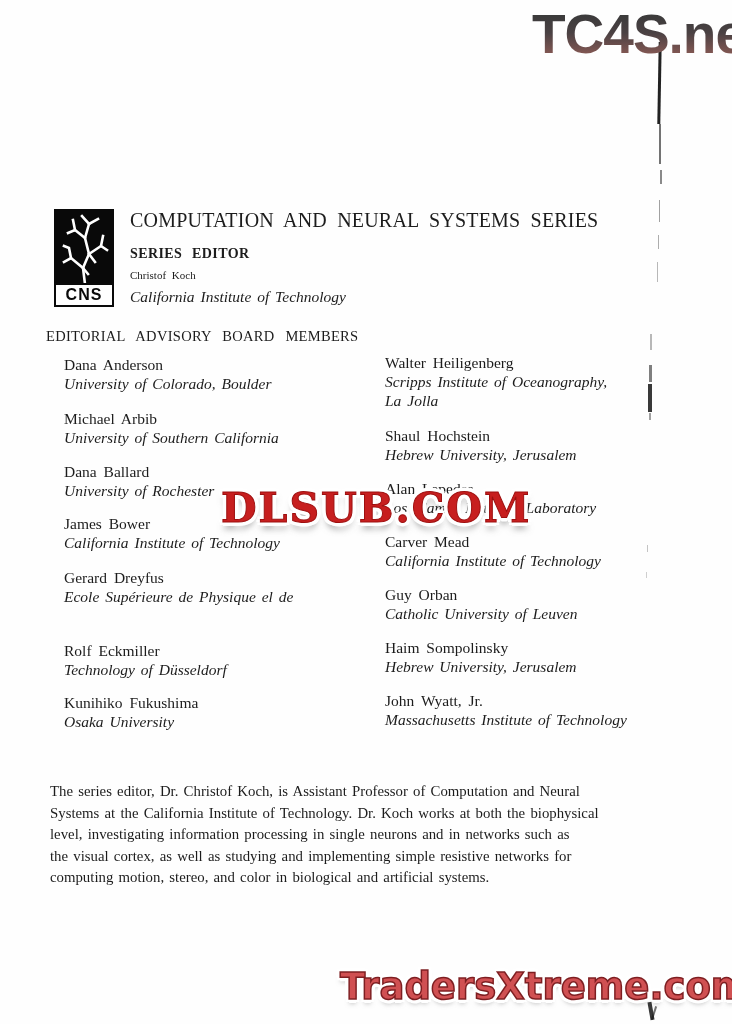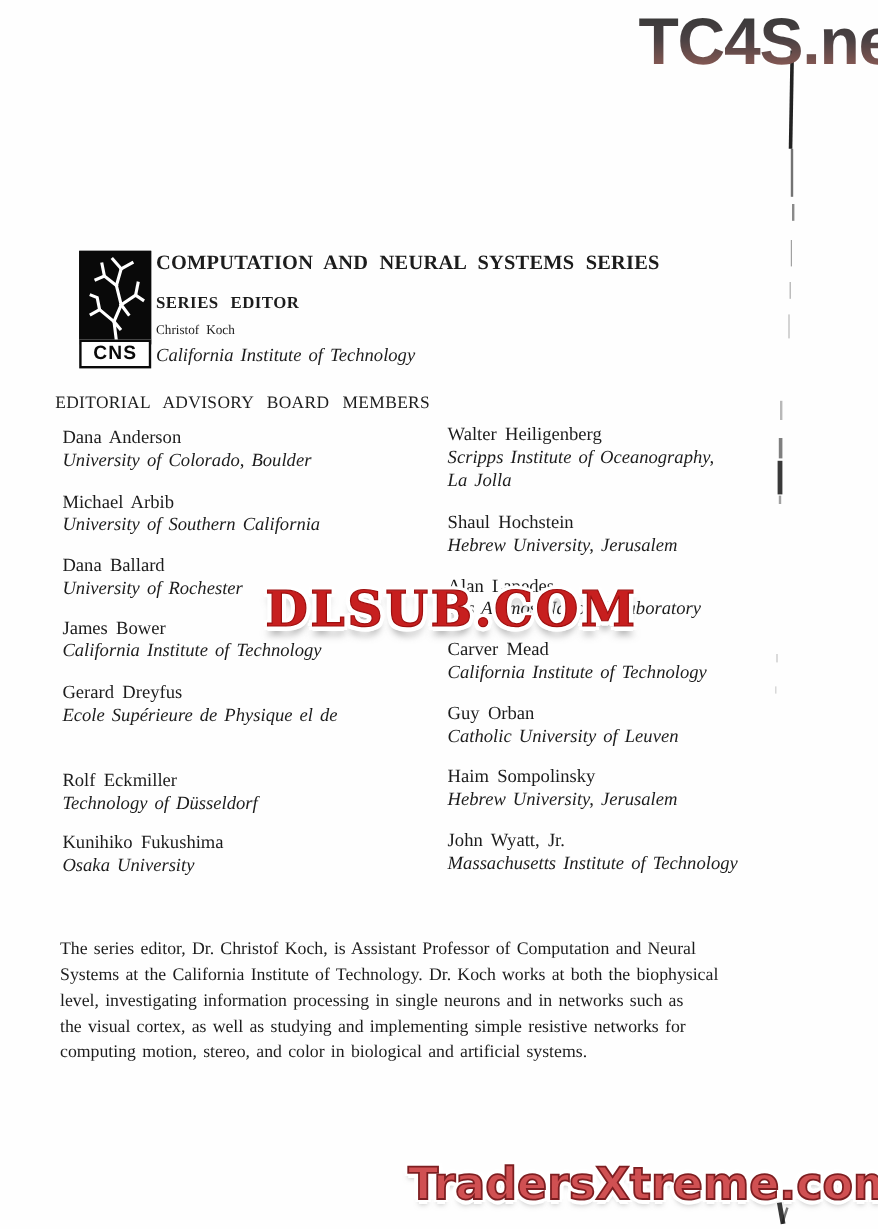--- a/index.html
+++ b/index.html
@@ -39,41 +39,41 @@
     color:#d05052;
     -webkit-text-stroke:1.5px #7d1e21;
     text-shadow:
       -3px -3px 0 #fff, 3px -3px 0 #fff, -3px 3px 0 #fff, 3px 3px 0 #fff,
       -4px 0 0 #fff, 4px 0 0 #fff, 0 -4px 0 #fff, 0 4px 0 #fff,
       0 5px 4px rgba(150,150,150,.5);
     z-index:60;
   }
 
   
-  .logo{left:66px;top:209px;width:52px;height:96px;z-index:2;border-radius:26px;}
+  .logo{left:54px;top:209px;width:52px;height:96px;z-index:2;border-radius:26px;}
   .logo .black{position:absolute;left:0;top:0;width:58px;height:76px;background:#090909;border:1px solid #090909;}
   .logo .black svg{position:absolute;left:0;top:0;}
   .logo .cns{
     position:absolute;left:0;top:74px;width:56px;height:20px;
     background:#fff;border:2px solid #0a0a0a;
     display:flex;align-items:center;justify-content:center;
     font-family:"Liberation Sans", sans-serif;font-weight:bold;font-size:16px;
     letter-spacing:1px;color:#0a0a0a;
   }
 
   
-  .series-title{left:130px;top:209px;font-weight:bold;font-size:17px;word-spacing:5px;letter-spacing:.2px;}
+  .series-title{left:130px;top:209px;font-weight:normal;font-size:20px;word-spacing:5px;letter-spacing:.2px;}
   .series-editor-heading{left:130px;top:246px;font-weight:bold;font-size:14px;word-spacing:6px;letter-spacing:.4px;}
   .editor-name{left:130px;top:269px;font-size:11px;word-spacing:3px;}
   .editor-aff{left:130px;top:288px;font-size:15.5px;font-style:italic;word-spacing:2px;}
 
   .board-heading{left:46px;top:328px;font-weight:normal;font-size:14.5px;word-spacing:7px;letter-spacing:.3px;}
 
   
-  .entry{line-height:19px;font-size:15.5px;z-index:1;}
+  .entry{line-height:19px;font-size:15.5px;z-index:1;margin-left:12px;}
   .entry .name{word-spacing:3px;}
   .entry .aff{font-style:italic;word-spacing:2px;}
 
   
   .bio{left:50px;top:781px;width:592px;font-size:14.8px;line-height:21.6px;word-spacing:1.5px;z-index:1;}
 
   
   .mk{position:absolute;background:#161616;display:block;z-index:40;}
 </style>
 </head>

